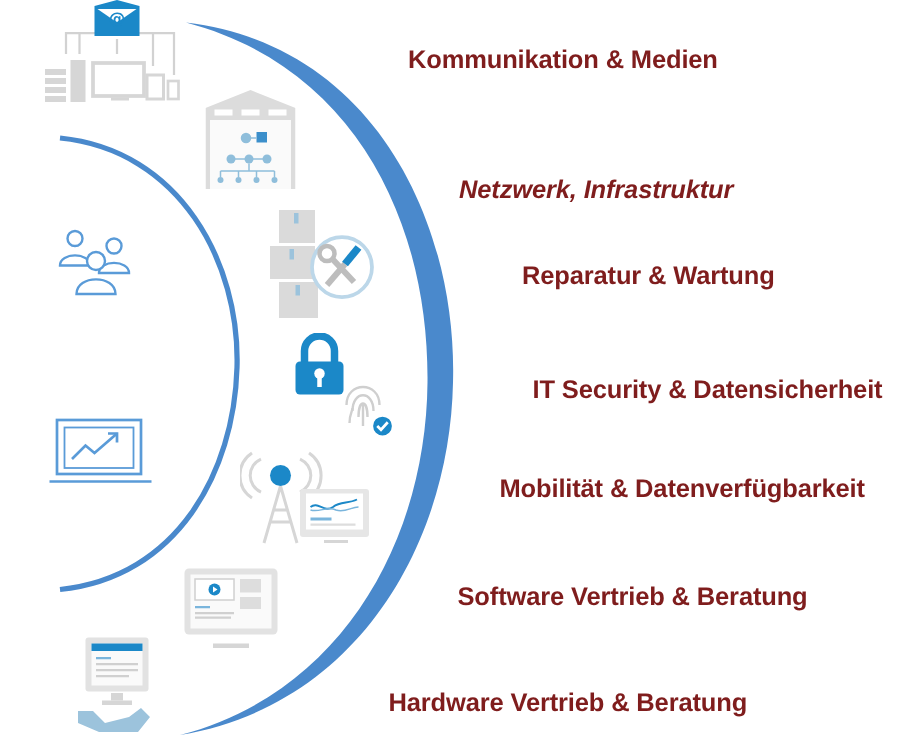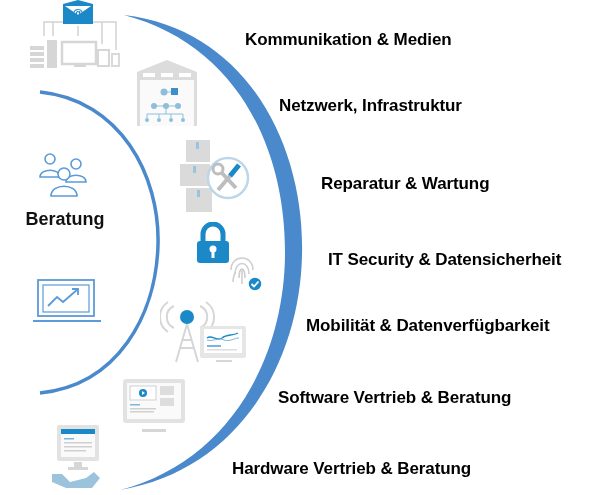--- a/index.html
+++ b/index.html
@@ -1,37 +1,36 @@
 <!DOCTYPE html>
 <html><head>
 <meta charset="utf-8">
 <style>
   html, body { margin:0; padding:0; background:#ffffff; }
   body { width:602px; height:495px; position:relative; overflow:hidden;
          font-family:"Liberation Sans", "DejaVu Sans", sans-serif; }
   #arcs { position:absolute; left:0; top:0; }
-  .svc-label { position:absolute; font-weight:bold; font-size:17px; color:#000000;
-               white-space:nowrap; line-height:20px; letter-spacing:-0.1px; }
+  .svc-label { position:absolute; font-weight:bold; font-size:17px; color:#7f1d1d;
+               white-space:nowrap; line-height:20px; letter-spacing:-0.1px;margin-left:27px; }
   .center-label { position:absolute; font-weight:bold; font-size:18px; color:#111;
                   text-align:center; line-height:24px; width:130px; }
   .icon { position:absolute; }
 </style>
 </head>
 <body>
 
 <svg id="arcs" width="602" height="495" viewBox="0 0 602 495">
 
   <path d="M124,15 C250,30 305,150 302,255 C300,360 240,470 120,490
            C228,462 284,360 285,255 C286,150 238,45 124,15 Z" fill="#4a89cc"></path>
 
   <path d="M40,92 C120,100 160,175 158,245 C156,315 118,385 40,393" fill="none" stroke="#4a89cc" stroke-width="3.5"></path>
 </svg>
 
 <div class="center-label" style="left:0px; top:207px;">
-  <div>Beratung</div>
 </div>
 
 <svg class="icon" style="left:37px; top:150px;" width="56" height="50" viewBox="0 0 56 50">
   <g fill="none" stroke="#5a9bd8" stroke-width="1.6">
     <circle cx="13" cy="9" r="5"></circle>
     <path d="M3,27 C3,18 23,18 23,27 Z"></path>
     <circle cx="39" cy="14" r="5"></circle>
     <path d="M29,32 C29,23 49,23 49,32 Z"></path>
     <circle cx="27" cy="24" r="6" fill="#fff"></circle>
     <path d="M14,46 C14,33 40,33 40,46 Z" fill="#fff"></path>
@@ -169,18 +168,18 @@
   <rect x="14" y="14" width="10" height="1.5" fill="#7ab5dc"></rect>
   <rect x="14" y="18" width="28" height="1.5" fill="#d0d0d0"></rect>
   <rect x="14" y="22" width="28" height="1.5" fill="#d0d0d0"></rect>
   <rect x="14" y="26" width="22" height="1.5" fill="#d0d0d0"></rect>
   <rect x="24" y="38" width="8" height="5" fill="#d6d6d6"></rect>
   <rect x="18" y="43" width="20" height="3" fill="#d6d6d6"></rect>
   <path d="M2,50 L12,50 L20,58 L36,54 L44,48 L50,54 L42,64 L16,64 L2,58 Z" fill="#9cc3dc"></path>
 </svg>
 
 <div class="svc-label" style="left:245px; top:30px;">Kommunikation &amp; Medien</div>
-<div class="svc-label" style="left:279px; top:96px;">Netzwerk, Infrastruktur</div>
+<div class="svc-label" style="left:279px; top:117px;font-style:italic;">Netzwerk, Infrastruktur</div>
 <div class="svc-label" style="left:321px; top:174px;">Reparatur &amp; Wartung</div>
 <div class="svc-label" style="left:328px; top:250px;">IT Security &amp; Datensicherheit</div>
 <div class="svc-label" style="left:306px; top:316px;text-align:right;">Mobilität &amp; Datenverfügbarkeit</div>
 <div class="svc-label" style="left:278px; top:388px;text-align:center;">Software Vertrieb &amp; Beratung</div>
 <div class="svc-label" style="left:232px; top:459px;">Hardware Vertrieb &amp; Beratung</div>
 
 </body></html>

